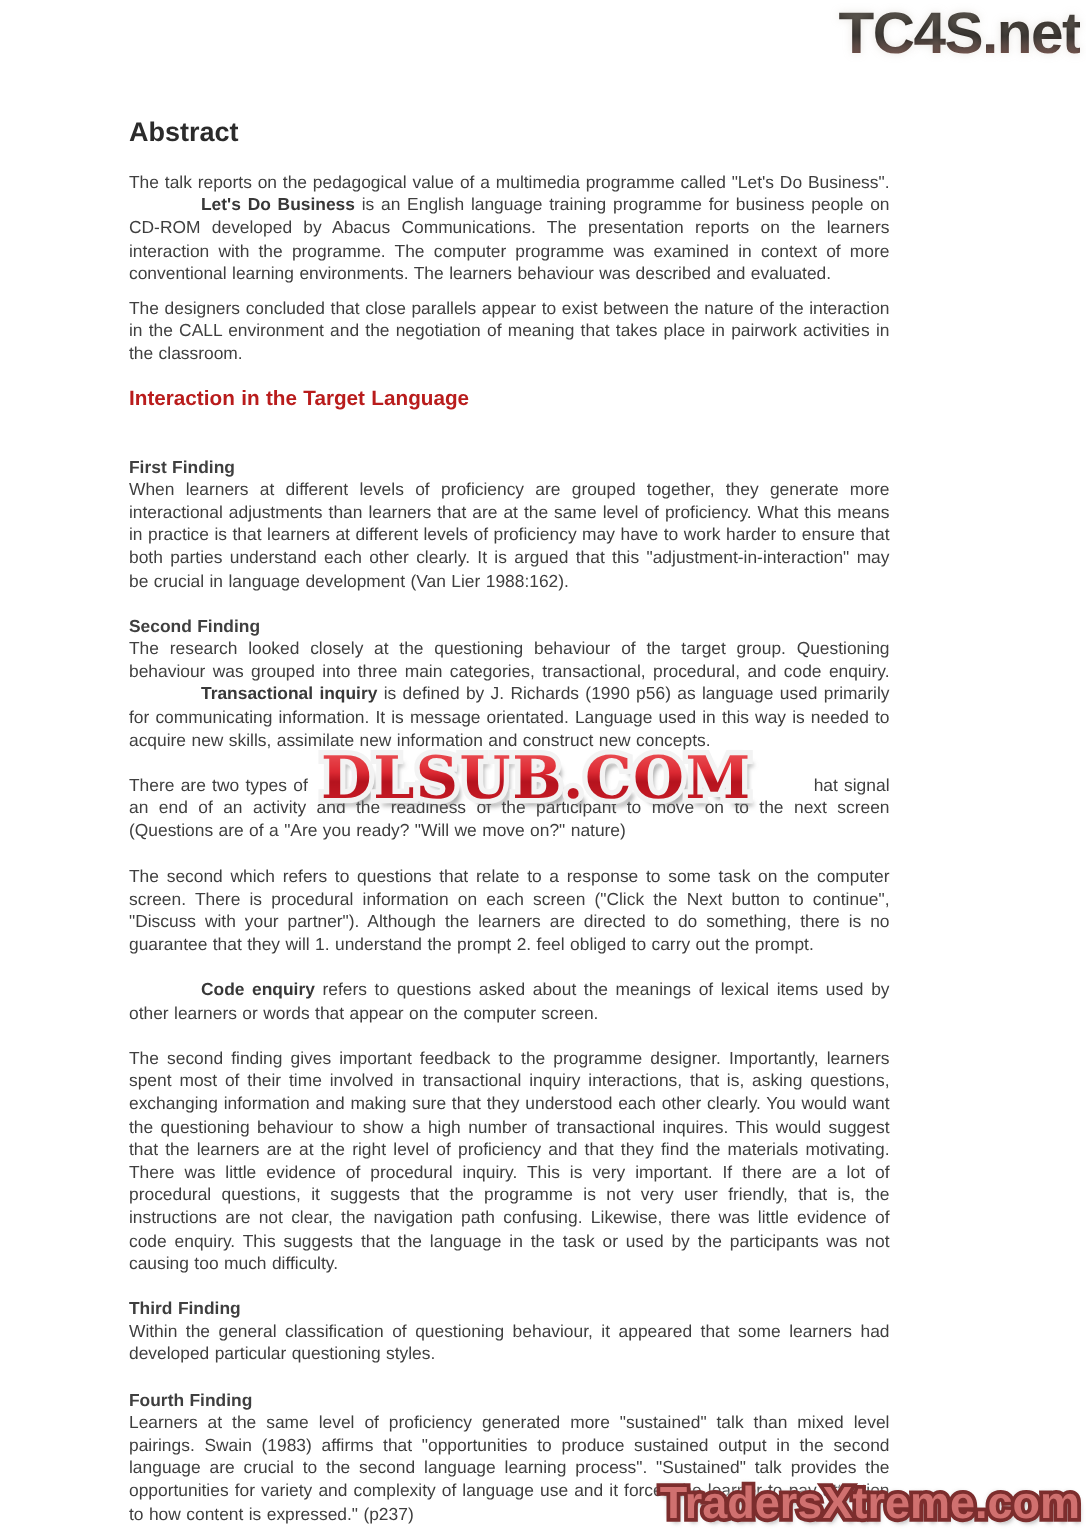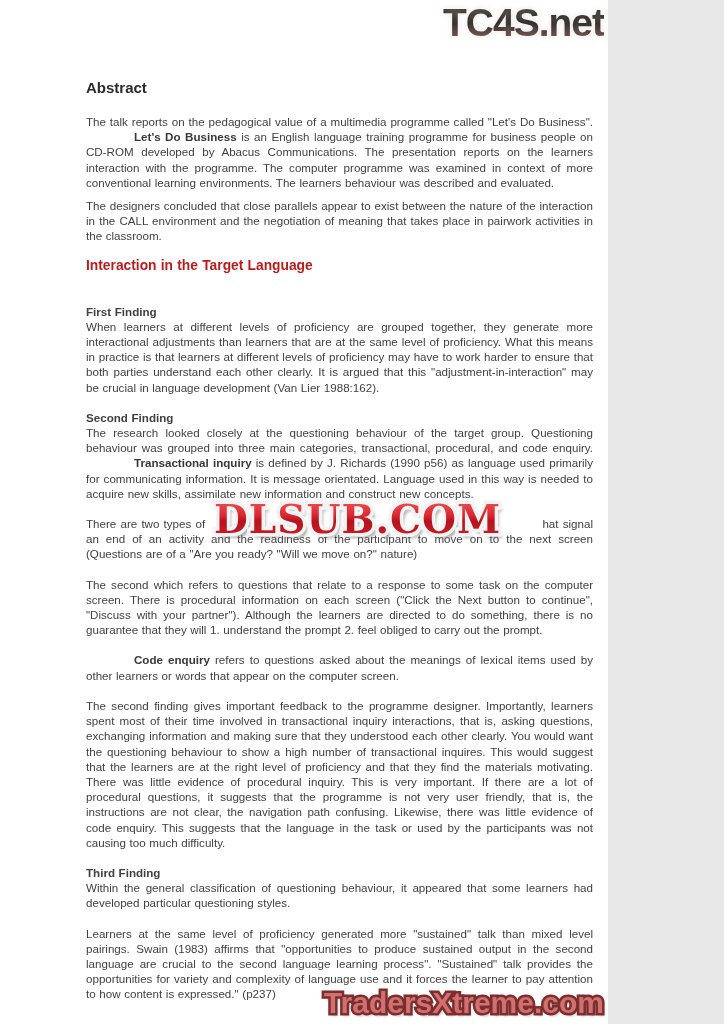--- a/index.html
+++ b/index.html
@@ -1,35 +1,35 @@
 <!DOCTYPE html>
 <html><head>
 <meta charset="utf-8">
 <style>
   html,body { margin:0; padding:0; background:#e8e8e8; }
   .page {
     position:relative;
-    width:608px; height:1024px;
+    width:724px; height:1024px;
     background:#ffffff;
     overflow:hidden;
     font-family:"Liberation Sans", sans-serif;
   }
 
   
   .content {
     position:absolute; left:86px; top:81px; width:507px;
     color:#3f3f3f;
     font-size:11.6px; line-height:15.2px;
     text-align:justify;
     word-spacing:0.4px;
   }
   .content p { margin:0 0 15px 0; }
   .content p.tight { margin-bottom:8px; }
   h1.doc-heading {
-    font-size:15px; line-height:14px; color:#2b2b2b;
+    font-size:18px; line-height:14px; color:#2b2b2b;
     margin:0 0 19px 0; text-align:left;
   }
   h2.doc-heading {
     font-size:13.8px; line-height:14px; color:#b91c1c;
     margin:11px 0 31px 0; text-align:left;
   }
   .finding-label { font-weight:bold; margin:0 0 0 0 !important; text-align:left; }
   .finding-para { margin-top:0 !important; }
   b { color:#383838;padding-left:48px; }
 
@@ -119,20 +119,21 @@
 
     <p>The second which refers to questions that relate to a response to some task on the computer screen. There is procedural information on each screen ("Click the Next button to continue", "Discuss with your partner").  Although the learners are directed to do something, there is no guarantee that they will 1. understand the prompt 2. feel obliged to carry out the prompt.</p>
 
     <p><b>Code enquiry</b><span> refers to questions asked about the meanings of lexical items used by other learners or words that appear on the computer screen.</span></p>
 
     <p>The second finding gives important feedback to the programme designer. Importantly, learners spent most of their time involved in transactional inquiry interactions, that is, asking questions, exchanging information and making sure that they understood each other clearly. You would want the questioning behaviour to show a high number of transactional inquires. This would suggest that the learners are at the right level of proficiency and that they find the materials motivating.  There was little evidence of  procedural inquiry. This is very important. If there are a lot of procedural questions, it suggests that the programme is not very user friendly, that is, the instructions are not clear, the navigation path confusing. Likewise, there was little evidence of code enquiry.  This suggests that the language in the task or used by the participants was not causing too much difficulty.</p>
 
     <p class="finding-label">Third Finding</p>
     <p class="finding-para">Within the general classification of questioning behaviour, it appeared that some learners had developed particular questioning styles.</p>
 
+    <p class="finding-label">Fourth Finding</p>
     <p class="finding-para">Learners at the same level of proficiency generated more "sustained" talk than mixed level pairings.  Swain (1983) affirms that "opportunities to produce sustained output in the second language are crucial to the second language learning process".  "Sustained" talk provides the opportunities for variety and complexity of language use and it forces the learner to pay attention to how content is expressed." (p237)</p>
 
   </div>
 
   <div class="wm-bottom">
       <span class="layer back">TradersXtreme.com</span>
       <span class="layer front">TradersXtreme.com</span>
     </div>
 
 </div>

